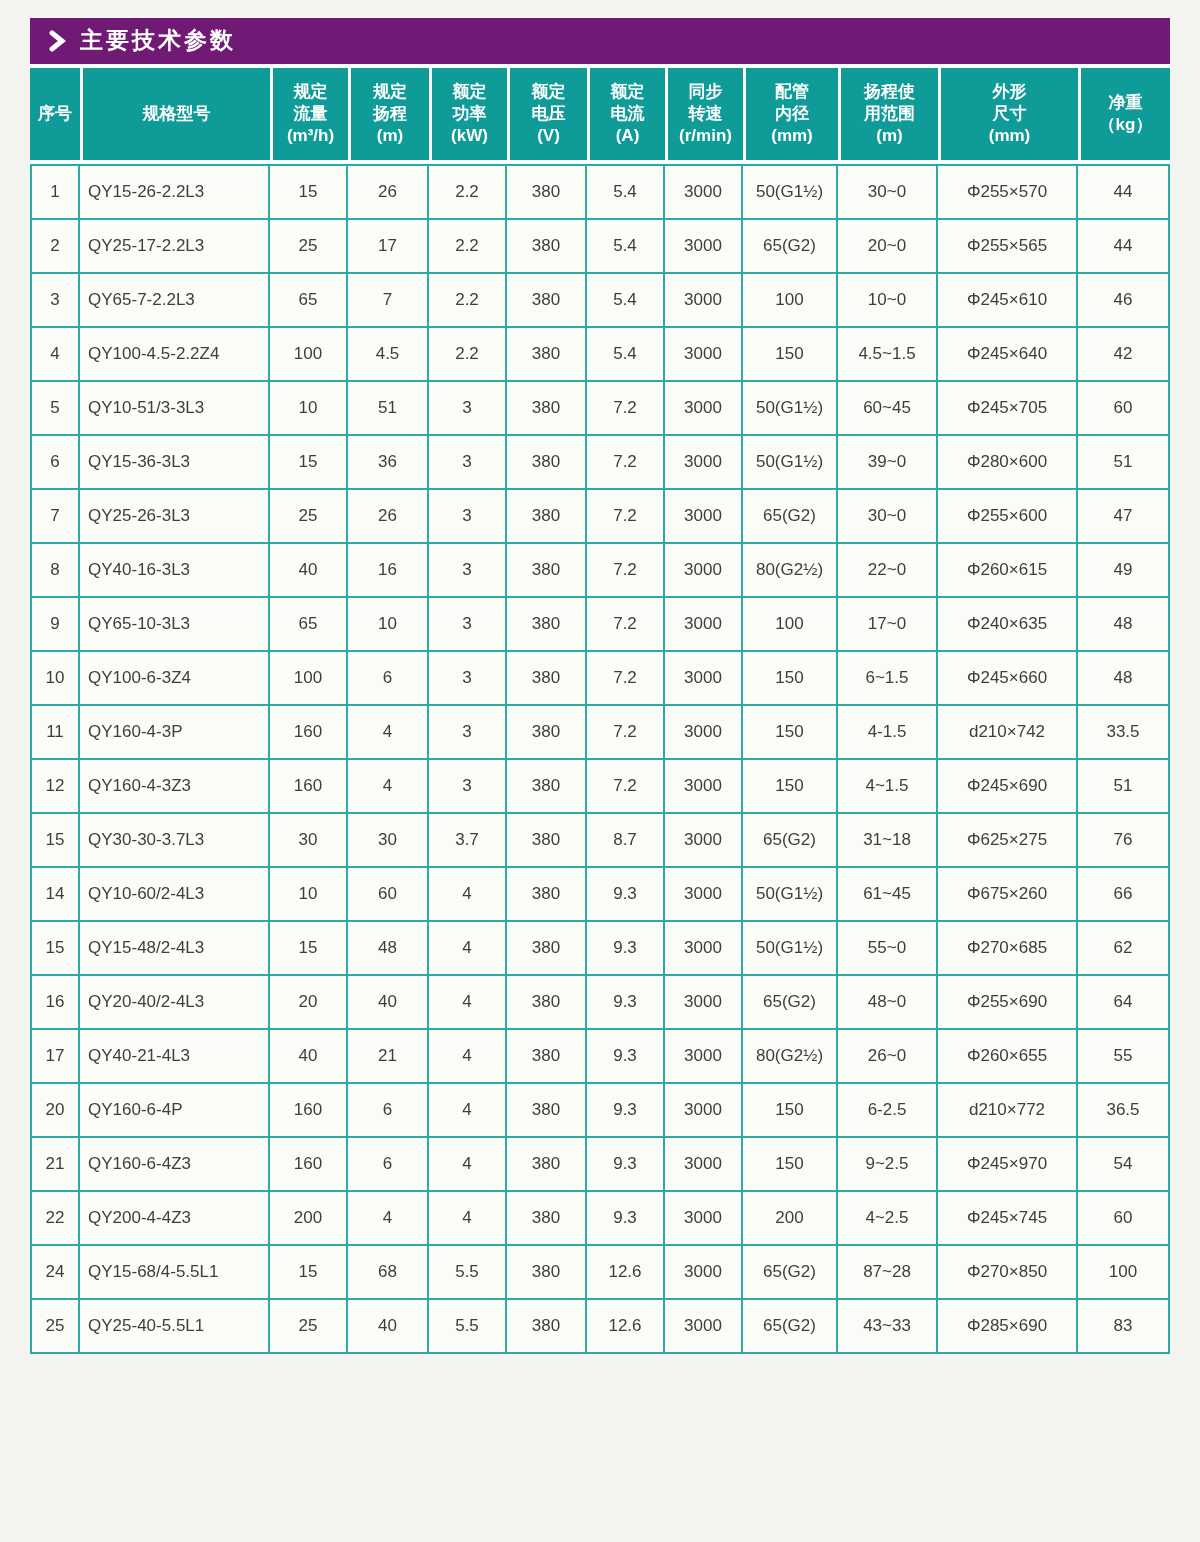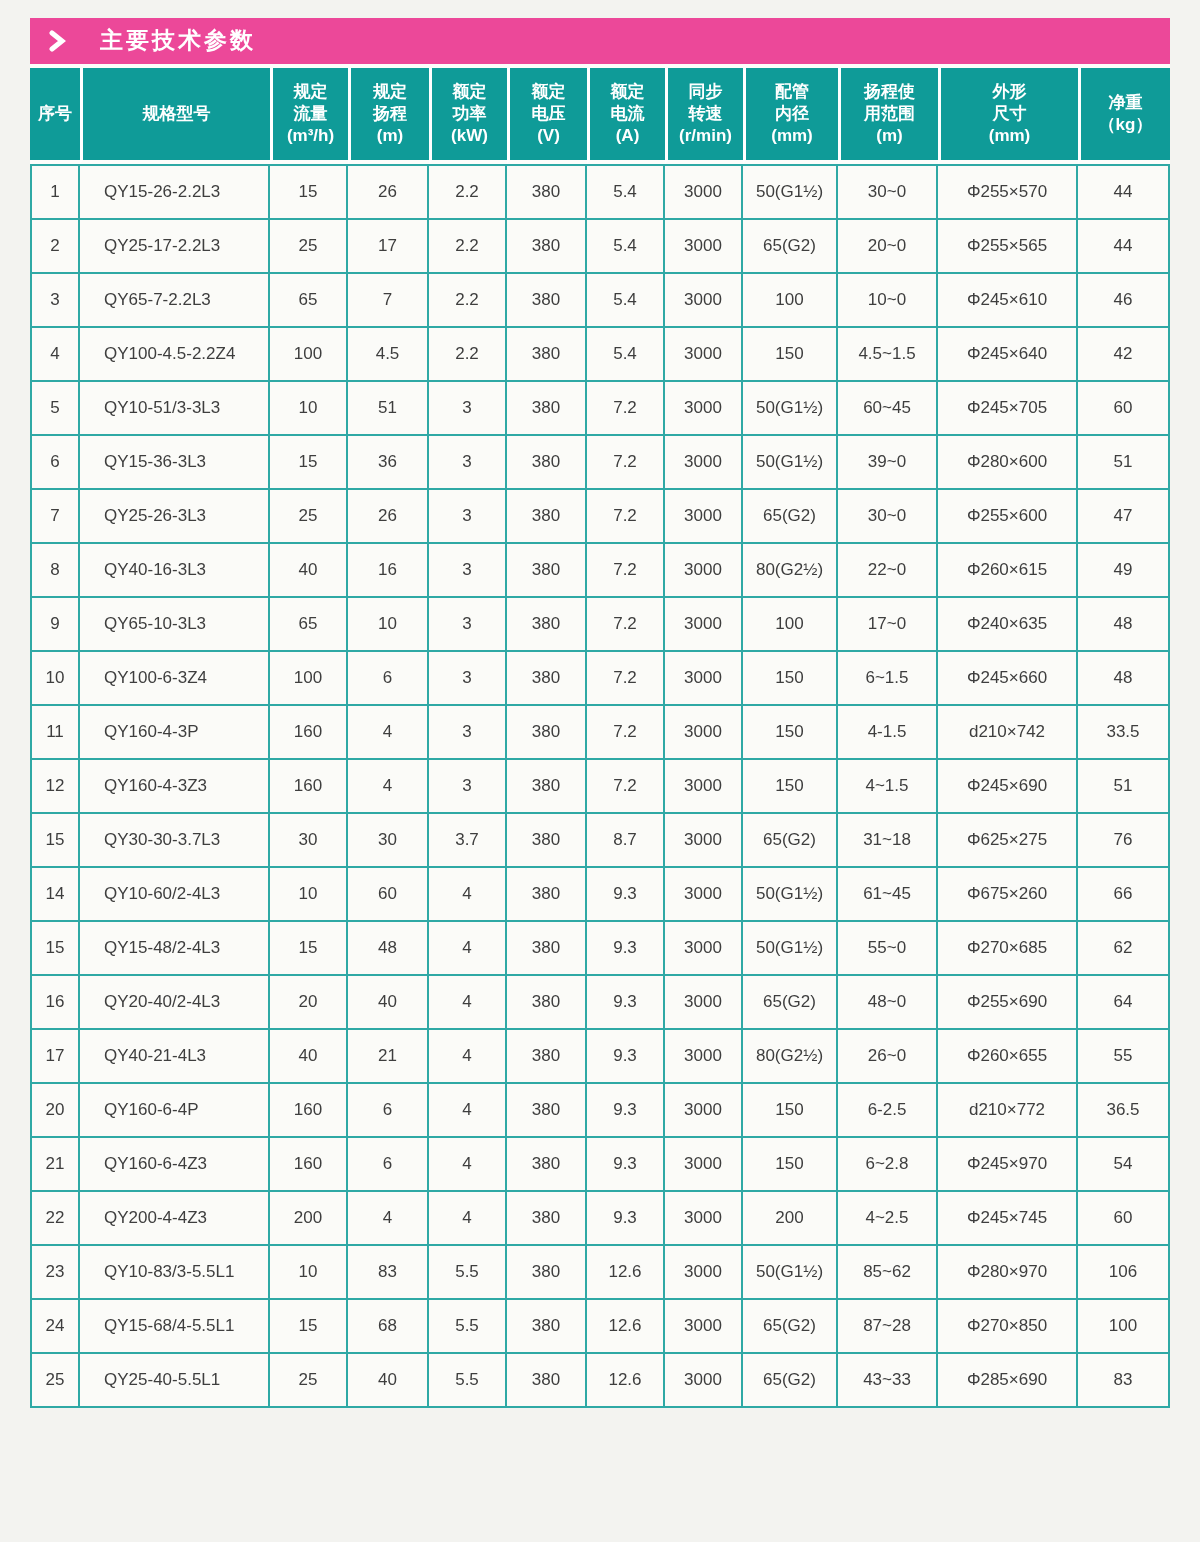--- a/index.html
+++ b/index.html
@@ -11,27 +11,26 @@
   .page {
     width: 1200px;
     height: 1542px;
     box-sizing: border-box;
     padding: 18px 30px 0 30px;
     background: #f3f3f0;
   }
   
   .title-bar {
     height: 46px;
-    background: #ec4899;
+    background: #701a75;
     border-bottom: 4px solid #fdfdfb;
     display: flex;
     align-items: center;
     padding-left: 16px;
     box-sizing: content-box;
-    gap: 20px;
   }
   .title-arrow {
     width: 22px;
     height: 22px;
     margin-right: 12px;
     flex: 0 0 auto;
   }
   .title-text {
     color: #ffffff;
     font-size: 23px;
@@ -77,21 +76,21 @@
     white-space: nowrap;
   }
   table.params tbody td:first-child {
     border-left: 2px solid #2fa9a5;
   }
   table.params tbody tr:first-child td {
     border-top: 2px solid #2fa9a5;
   }
   table.params tbody td.model {
     text-align: left;
-    padding-left: 24px;
+    padding-left: 8px;
   }
 </style>
 </head>
 <body>
 
 <div class="page">
 
   <div class="title-bar">
     <svg class="title-arrow" viewBox="0 0 22 22">
       <polyline points="6,3 16,11 6,19" fill="none" stroke="#ffffff" stroke-width="5" stroke-linecap="round" stroke-linejoin="miter"></polyline>
@@ -405,51 +404,37 @@
         <tr>
       <td>21</td>
       <td class="model">QY160-6-4Z3</td>
       <td>160</td>
       <td>6</td>
       <td>4</td>
       <td>380</td>
       <td>9.3</td>
       <td>3000</td>
       <td>150</td>
-      <td>6~2.8</td>
+      <td>9~2.5</td>
       <td>Φ245×970</td>
       <td>54</td>
     </tr>
         <tr>
       <td>22</td>
       <td class="model">QY200-4-4Z3</td>
       <td>200</td>
       <td>4</td>
       <td>4</td>
       <td>380</td>
       <td>9.3</td>
       <td>3000</td>
       <td>200</td>
       <td>4~2.5</td>
       <td>Φ245×745</td>
       <td>60</td>
-    </tr>
-        <tr>
-      <td>23</td>
-      <td class="model">QY10-83/3-5.5L1</td>
-      <td>10</td>
-      <td>83</td>
-      <td>5.5</td>
-      <td>380</td>
-      <td>12.6</td>
-      <td>3000</td>
-      <td>50(G1½)</td>
-      <td>85~62</td>
-      <td>Φ280×970</td>
-      <td>106</td>
     </tr>
         <tr>
       <td>24</td>
       <td class="model">QY15-68/4-5.5L1</td>
       <td>15</td>
       <td>68</td>
       <td>5.5</td>
       <td>380</td>
       <td>12.6</td>
       <td>3000</td>

